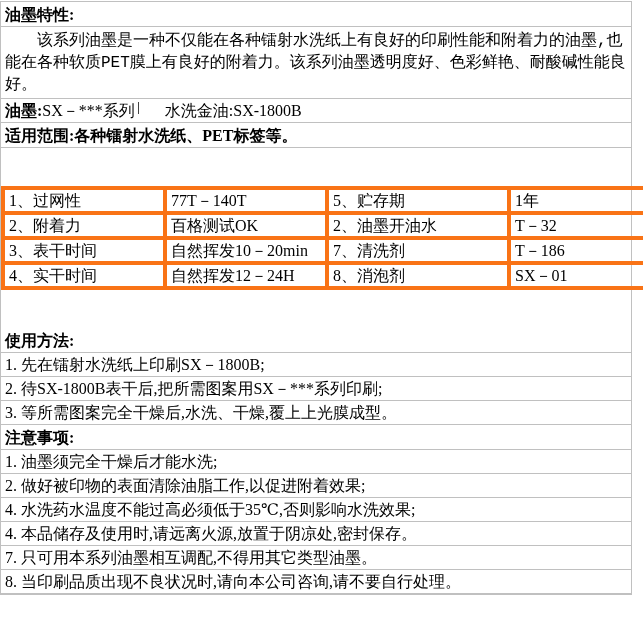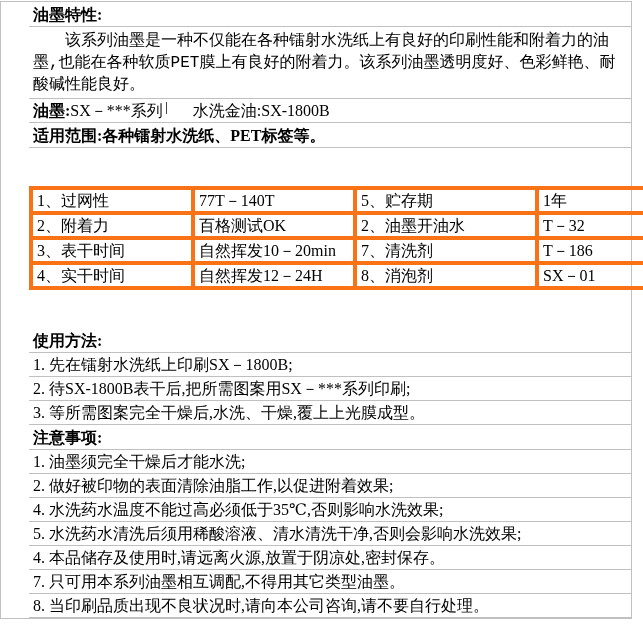--- a/index.html
+++ b/index.html
@@ -14,21 +14,20 @@
   .doc {
     width: 630px;
     margin: 1px 11px 0 0;
     border: 1px solid #c0c0c0;
   }
   .row {
     border-bottom: 1px solid #c0c0c0;
     padding: 2px 4px;
     line-height: 19px;
     white-space: pre-wrap;
-    margin-left: 28px;
   }
   .row.hdr { font-weight: bold; padding: 3px 4px 2px; }
   .row.para { line-height: 22px; padding: 3px 4px 2px; font-family: Liberation Mono, monospace; }
   .b { font-weight: bold; }
   .tick {
     display: inline-block;
     width: 1px; height: 12px;
     background: #444444;
     vertical-align: text-top;
     margin: 0 2px 0 3px;
@@ -96,18 +95,17 @@
 
   <div class="row hdr">使用方法:</div>
   <div class="row">1. 先在镭射水洗纸上印刷SX－1800B;</div>
   <div class="row">2. 待SX-1800B表干后,把所需图案用SX－***系列印刷;</div>
   <div class="row">3. 等所需图案完全干燥后,水洗、干燥,覆上上光膜成型。</div>
 
   <div class="row hdr">注意事项:</div>
   <div class="row">1. 油墨须完全干燥后才能水洗;</div>
   <div class="row">2. 做好被印物的表面清除油脂工作,以促进附着效果;</div>
   <div class="row">4. 水洗药水温度不能过高必须低于35℃,否则影响水洗效果;</div>
-  <div class="row">5. 水洗药水清洗后须用稀酸溶液、清水清洗干净,否则会影响水洗效果;</div>
   <div class="row">4. 本品储存及使用时,请远离火源,放置于阴凉处,密封保存。</div>
   <div class="row">7. 只可用本系列油墨相互调配,不得用其它类型油墨。</div>
   <div class="row">8. 当印刷品质出现不良状况时,请向本公司咨询,请不要自行处理。</div>
 
 </div>
 
 </body></html>

